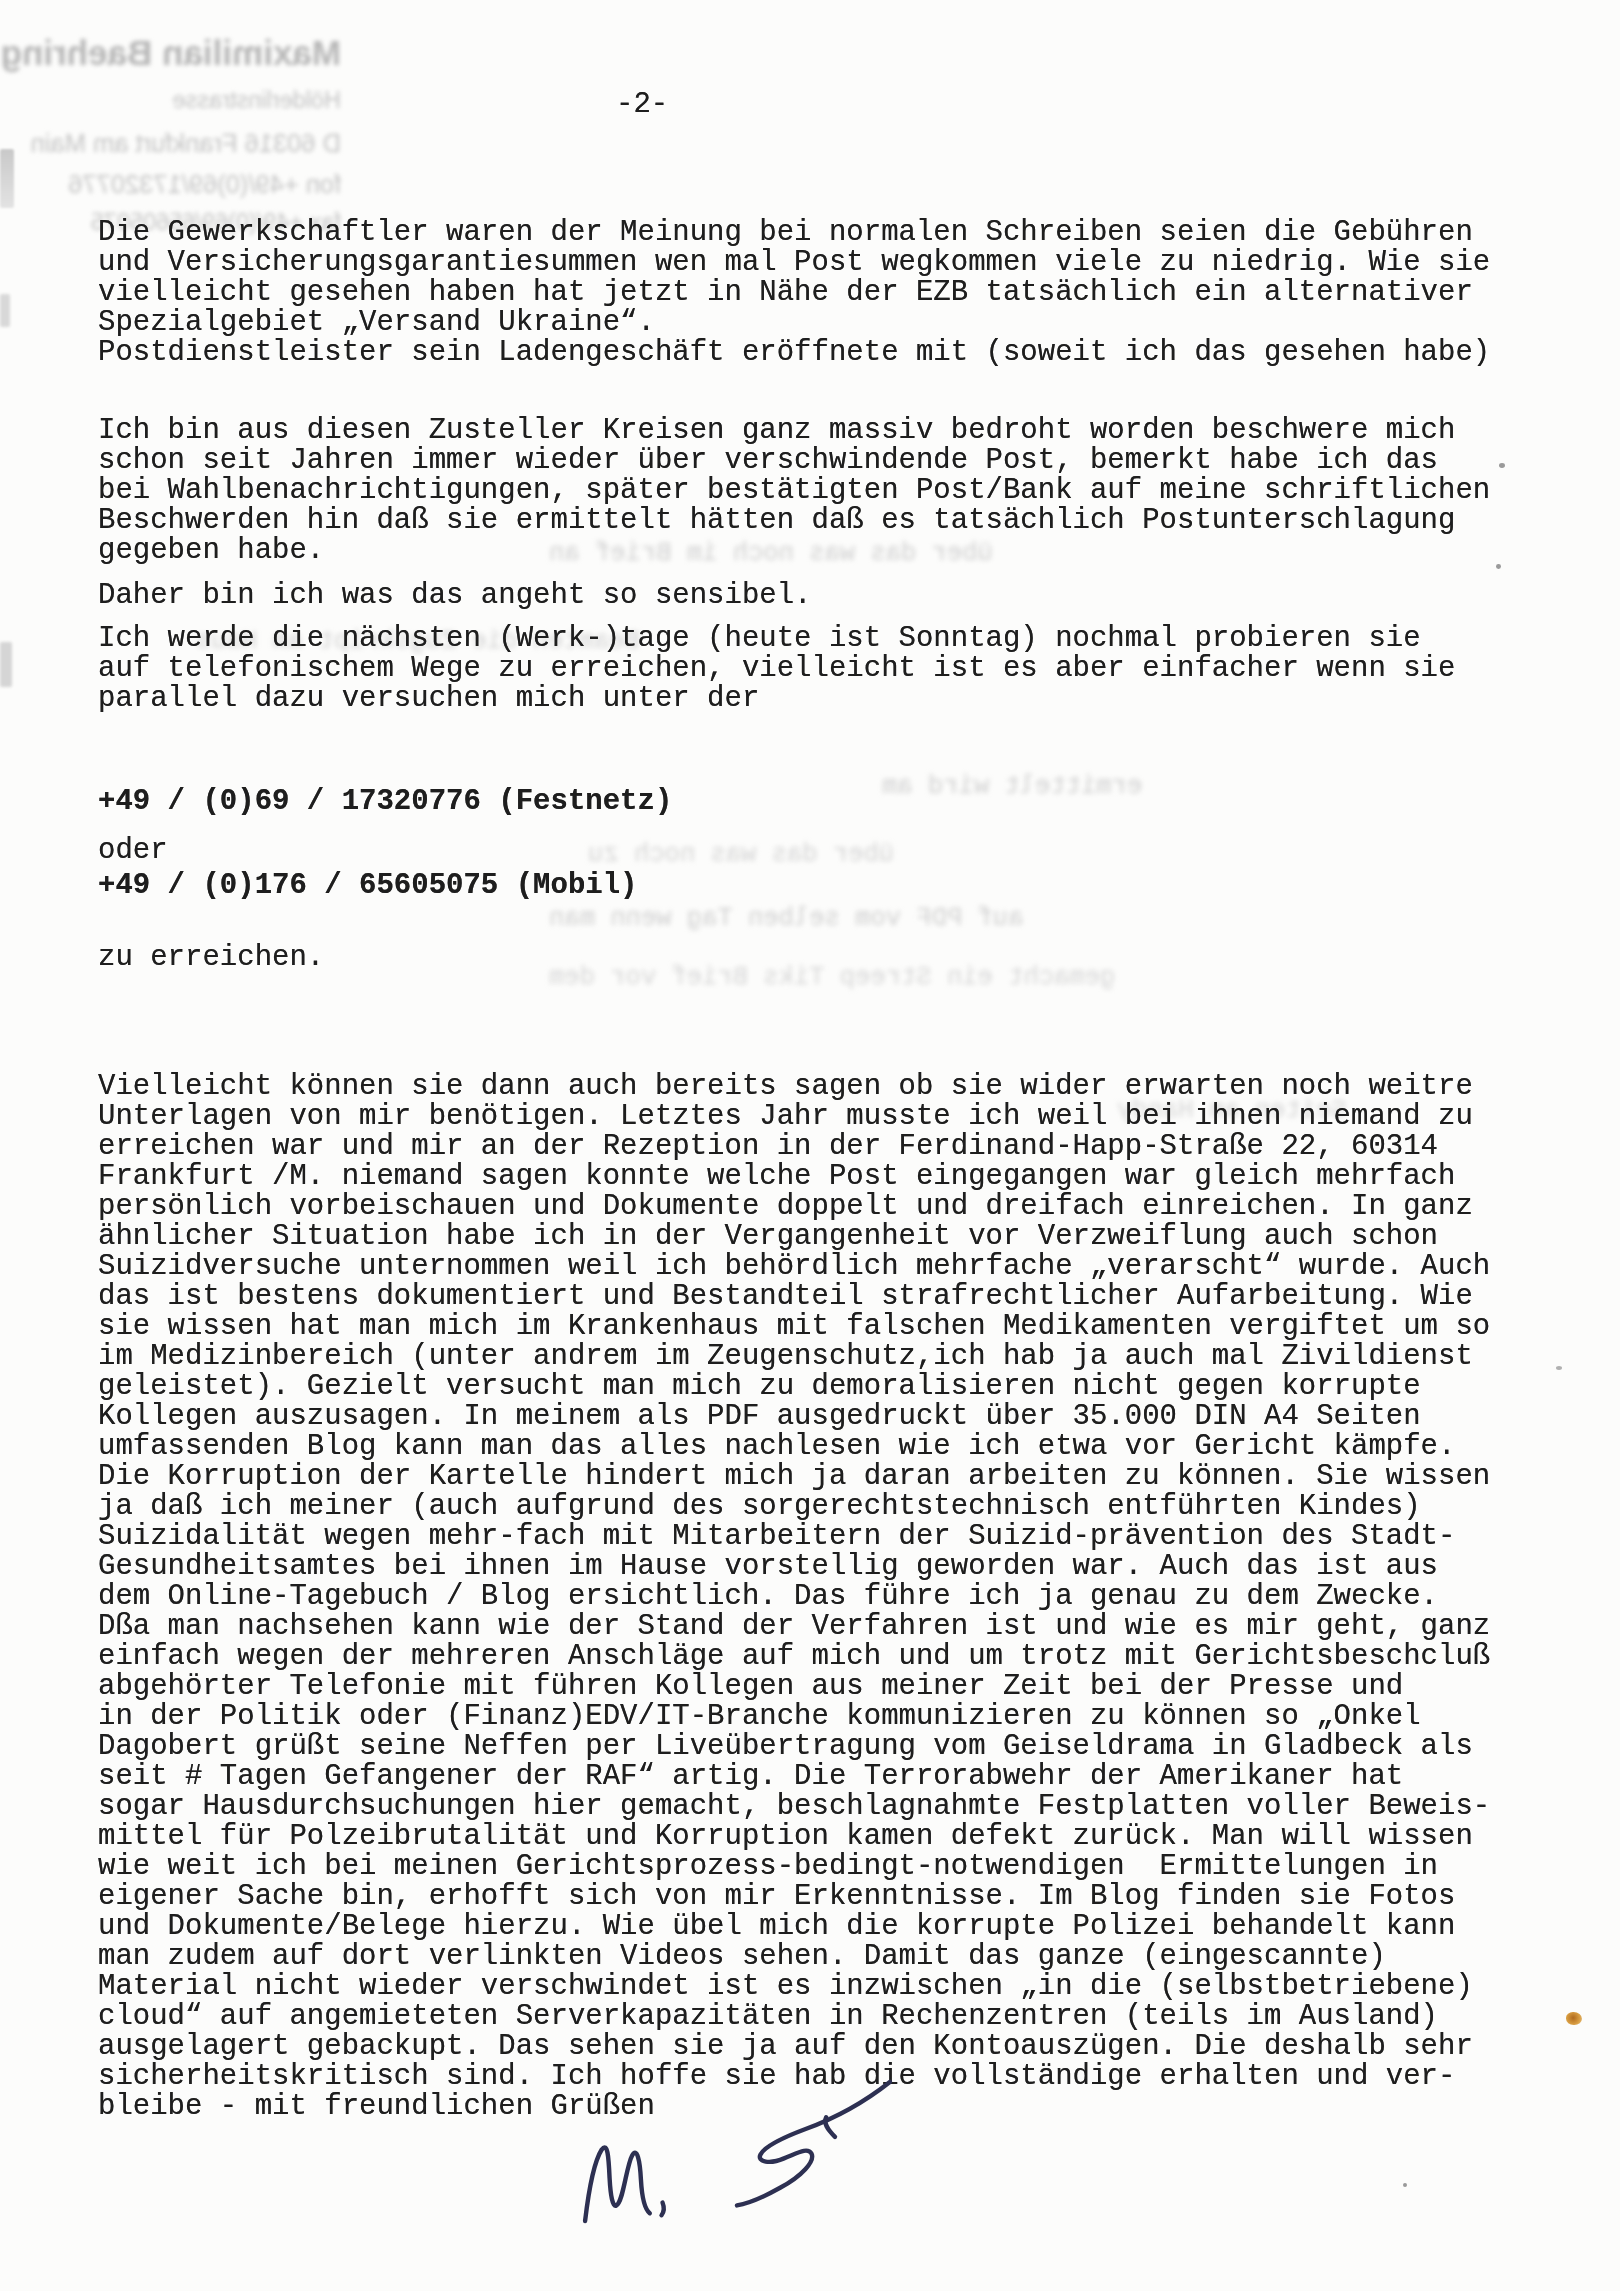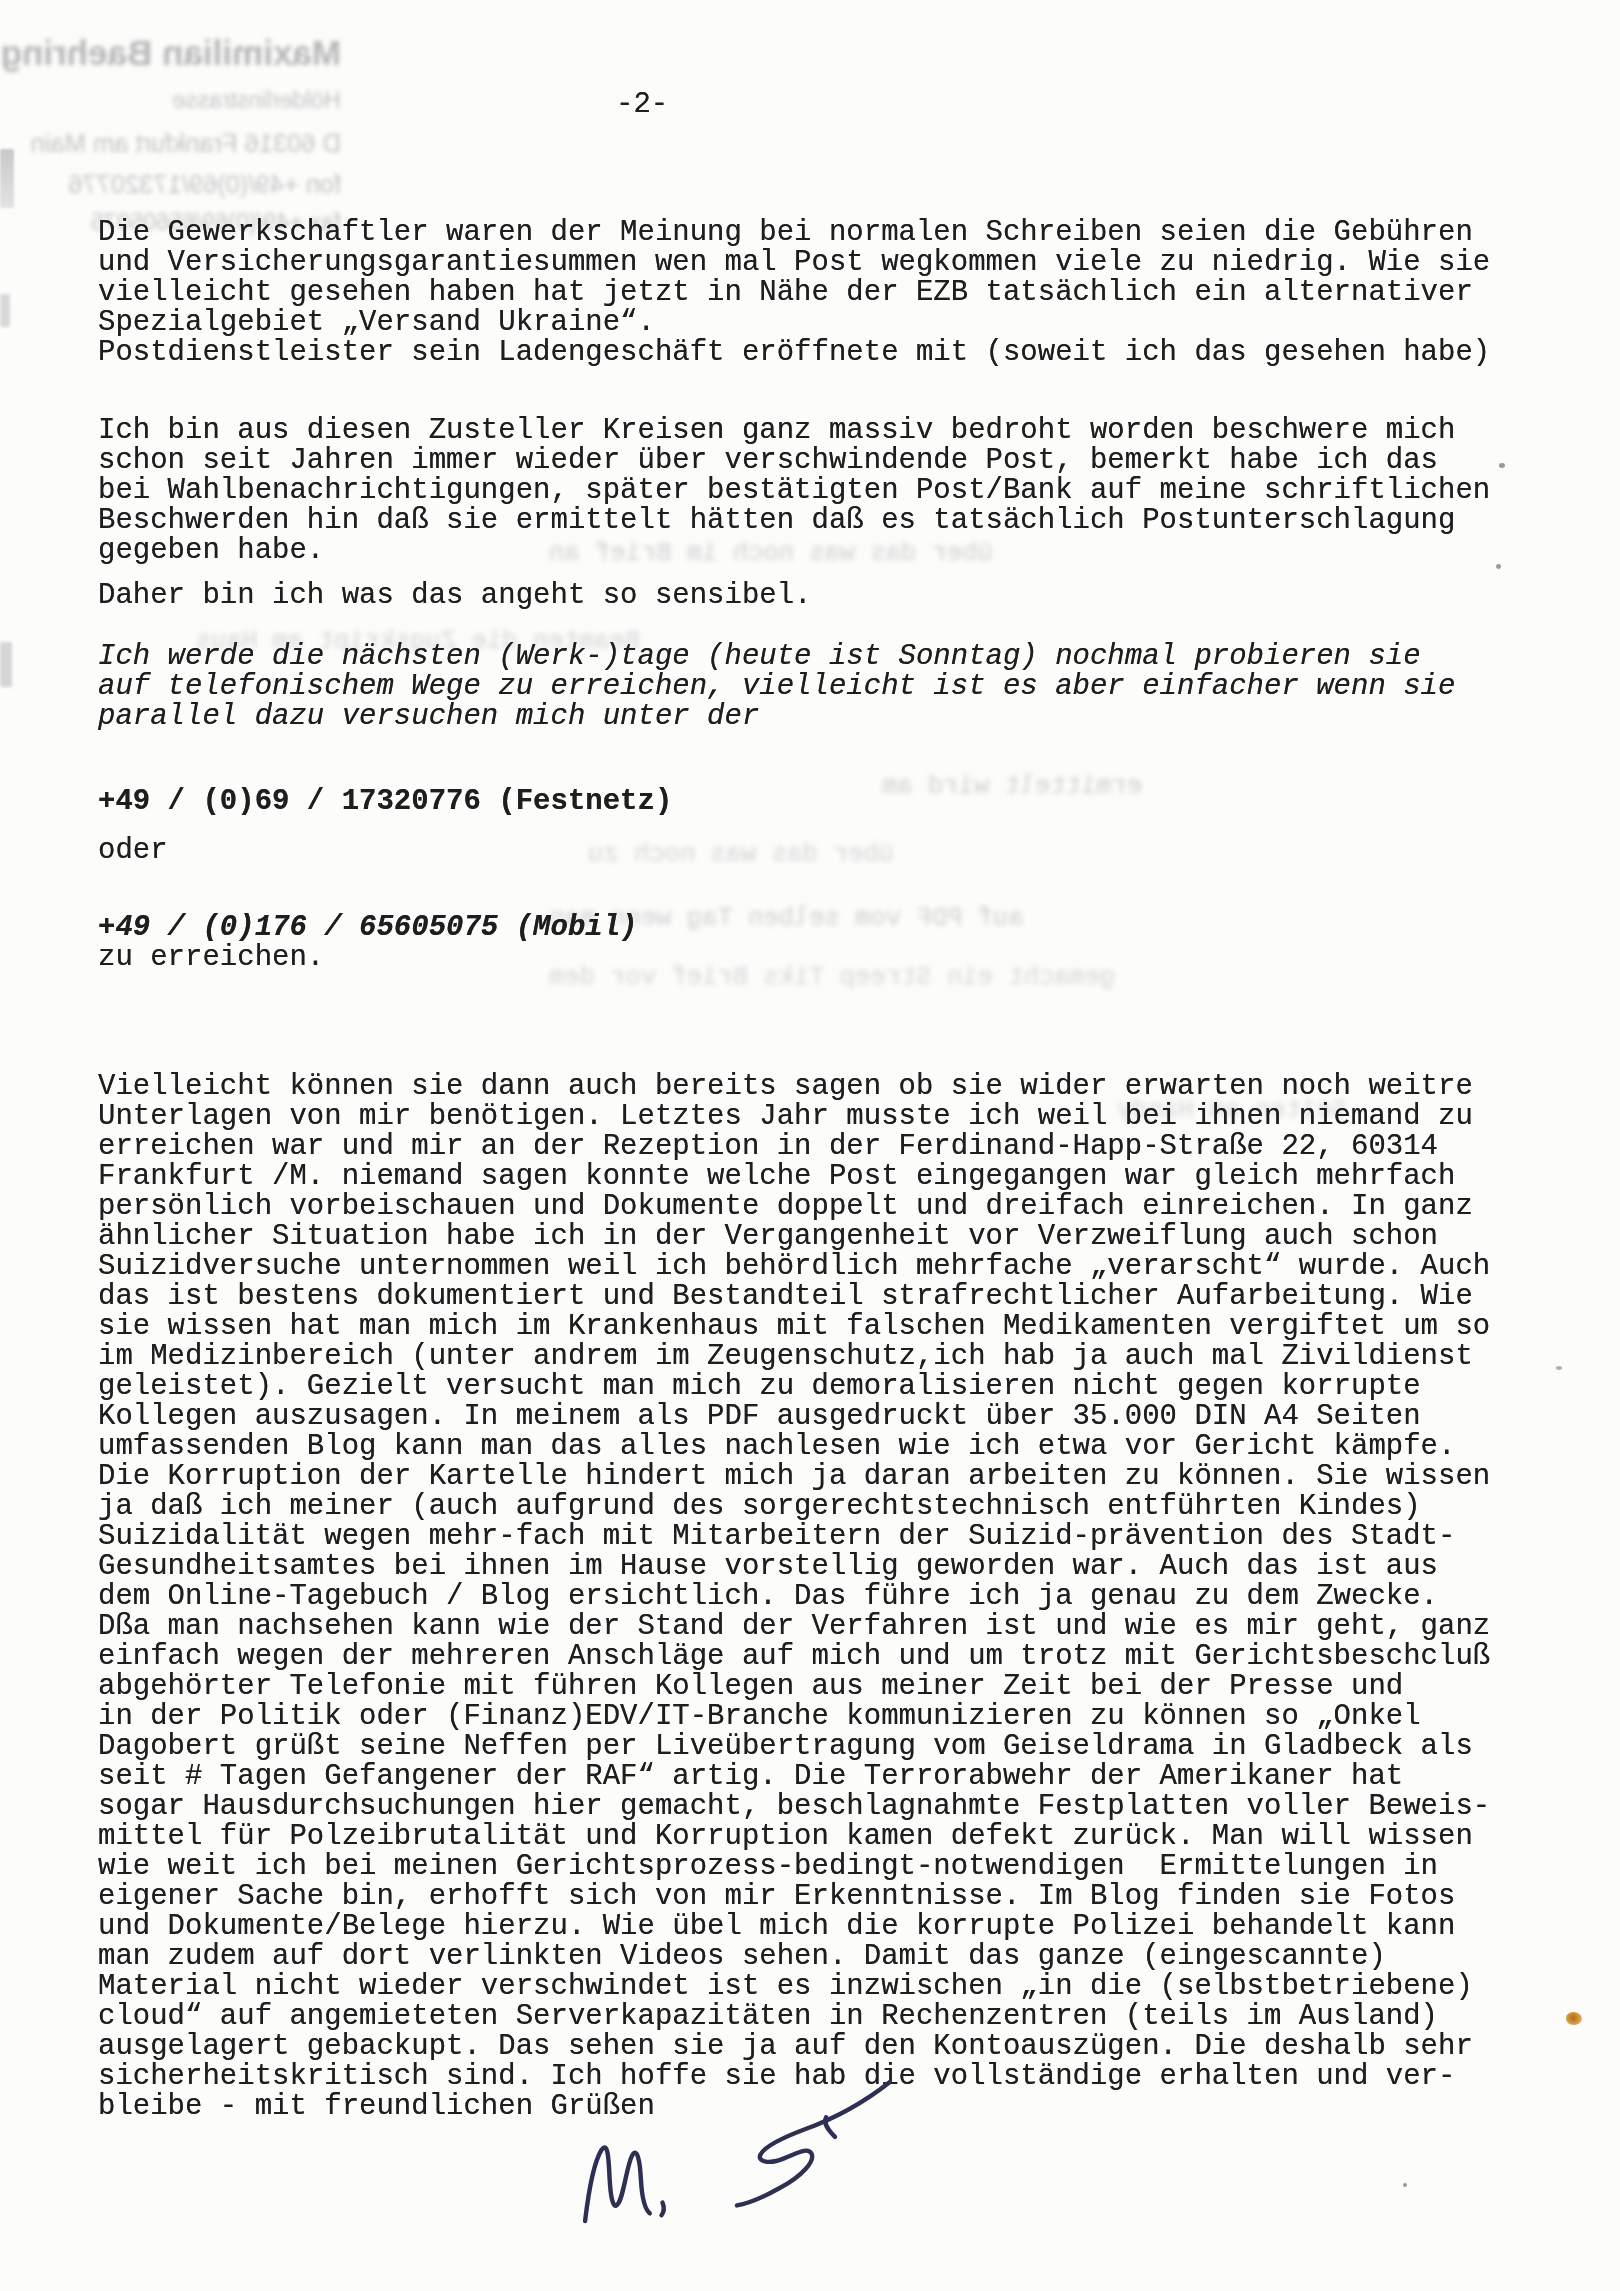--- a/index.html
+++ b/index.html
@@ -105,35 +105,35 @@
       <div class="tline">schon seit Jahren immer wieder über verschwindende Post, bemerkt habe ich das</div>
       <div class="tline">bei Wahlbenachrichtigungen, später bestätigten Post/Bank auf meine schriftlichen</div>
       <div class="tline">Beschwerden hin daß sie ermittelt hätten daß es tatsächlich Postunterschlagung</div>
       <div class="tline">gegeben habe.</div>
     </div>
 
   <div class="tblock" style="top:581px;">
       <div class="tline">Daher bin ich was das angeht so sensibel.</div>
     </div>
 
-  <div class="tblock" style="top:642px;font-style:italic;">
+  <div class="tblock" style="top:624px;">
       <div class="tline">Ich werde die nächsten (Werk-)tage (heute ist Sonntag) nochmal probieren sie</div>
       <div class="tline">auf telefonischem Wege zu erreichen, vielleicht ist es aber einfacher wenn sie</div>
       <div class="tline">parallel dazu versuchen mich unter der</div>
     </div>
 
   <div class="tblock bold" style="top:787px;">
     <div class="tline">+49 / (0)69 / 17320776 (Festnetz)</div>
   </div>
 
   <div class="tblock" style="top:836px;">
     <div class="tline">oder</div>
   </div>
 
-  <div class="tblock bold" style="top:913px;font-style:italic;">
+  <div class="tblock bold" style="top:871px;">
     <div class="tline">+49 / (0)176 / 65605075 (Mobil)</div>
   </div>
 
   <div class="tblock" style="top:943px;">
     <div class="tline">zu erreichen.</div>
   </div>
 
   <div class="tblock" style="top:1072px;">
       <div class="tline">Vielleicht können sie dann auch bereits sagen ob sie wider erwarten noch weitre</div>
       <div class="tline">Unterlagen von mir benötigen. Letztes Jahr musste ich weil bei ihnen niemand zu</div>

